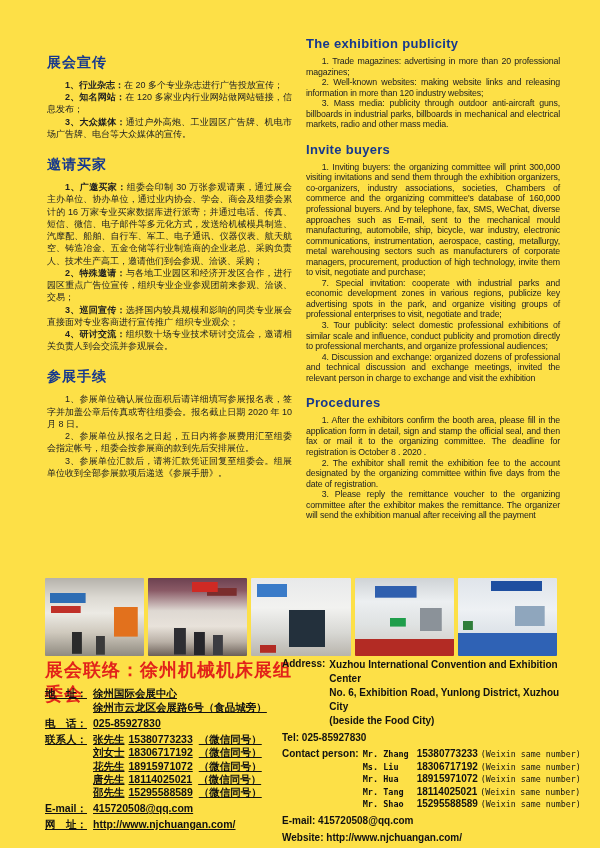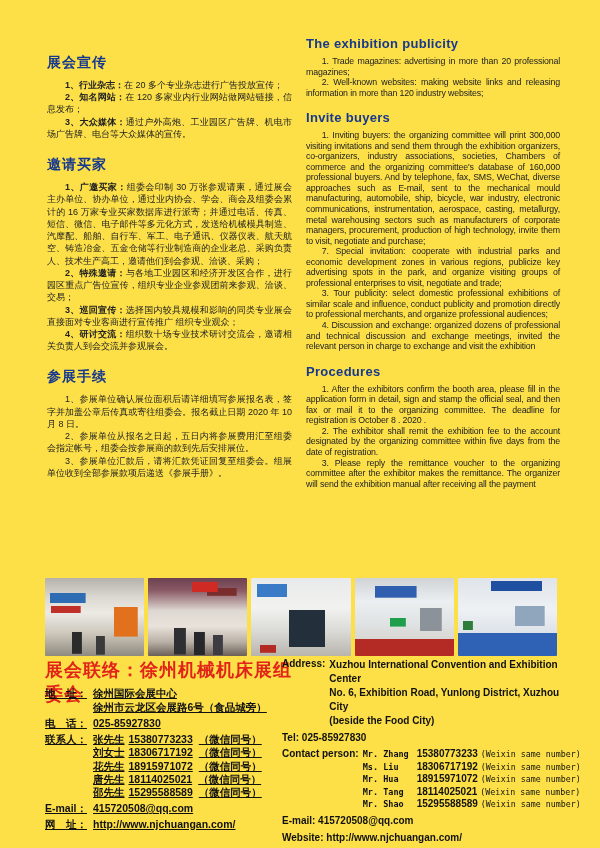--- a/index.html
+++ b/index.html
@@ -111,20 +111,21 @@
       <p class="cn-item">2、参展单位从报名之日起，五日内将参展费用汇至组委会指定帐号，组委会按参展商的款到先后安排展位。</p>
       <p class="cn-item">3、参展单位汇款后，请将汇款凭证回复至组委会。组展单位收到全部参展款项后递送《参展手册》。</p>
     </div>
   </div>
 
   <div class="col-en">
     <div class="sec">
       <h2 class="en-h">The exhibition publicity</h2>
       <p class="en-item">1. Trade magazines: advertising in more than 20 professional magazines;</p>
       <p class="en-item">2. Well-known websites: making website links and releasing information in more than 120 industry websites;</p>
+      <p class="en-item">3. Mass media: publicity through outdoor anti-aircraft guns, billboards in industrial parks, billboards in mechanical and electrical markets, radio and other mass media.</p>
     </div>
     <div class="sec">
       <h2 class="en-h">Invite buyers</h2>
       <p class="en-item">1. Inviting buyers: the organizing committee will print 300,000 visiting invitations and send them through the exhibition organizers, co-organizers, industry associations, societies, Chambers of commerce and the organizing committee's database of 160,000 professional buyers. And by telephone, fax, SMS, WeChat, diverse approaches such as E-mail, sent to the mechanical mould manufacturing, automobile, ship, bicycle, war industry, electronic communications, instrumentation, aerospace, casting, metallurgy, metal warehousing sectors such as manufacturers of corporate managers, procurement, production of high technology, invite them to visit, negotiate and purchase;</p>
       <p class="en-item">7. Special invitation: cooperate with industrial parks and economic development zones in various regions, publicize key advertising spots in the park, and organize visiting groups of professional enterprises to visit, negotiate and trade;</p>
       <p class="en-item">3. Tour publicity: select domestic professional exhibitions of similar scale and influence, conduct publicity and promotion directly to professional merchants, and organize professional audiences;</p>
       <p class="en-item">4. Discussion and exchange: organized dozens of professional and technical discussion and exchange meetings, invited the relevant person in charge to exchange and visit the exhibition</p>
     </div>
     <div class="sec">
       <h2 class="en-h">Procedures</h2>

